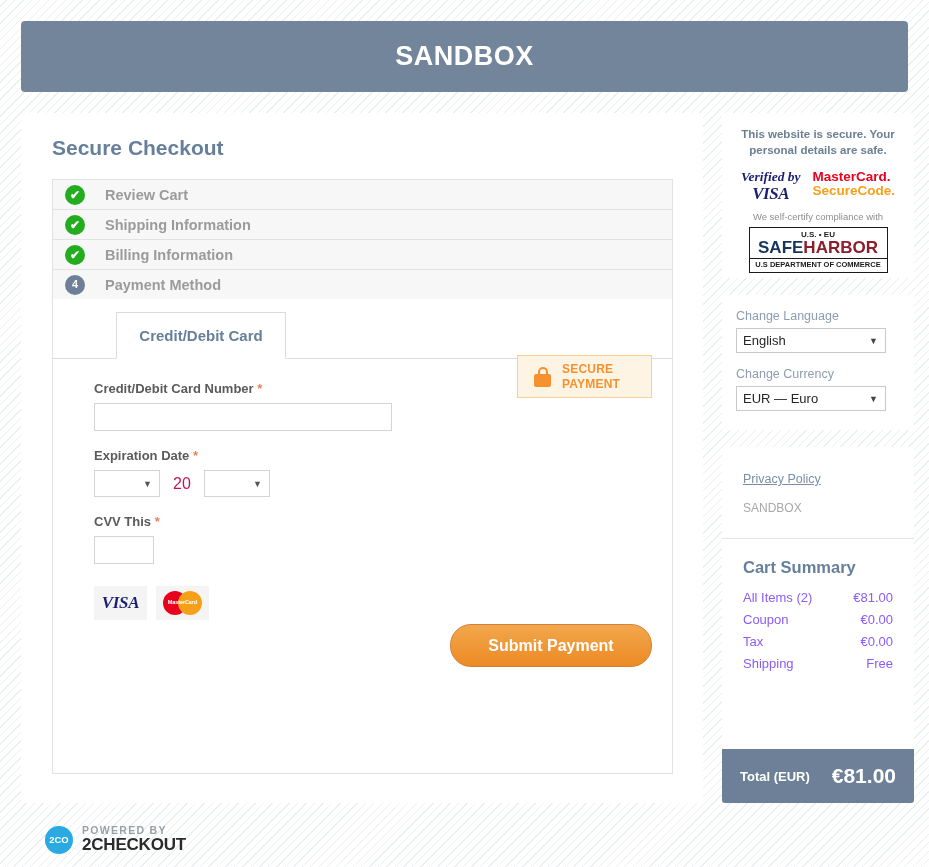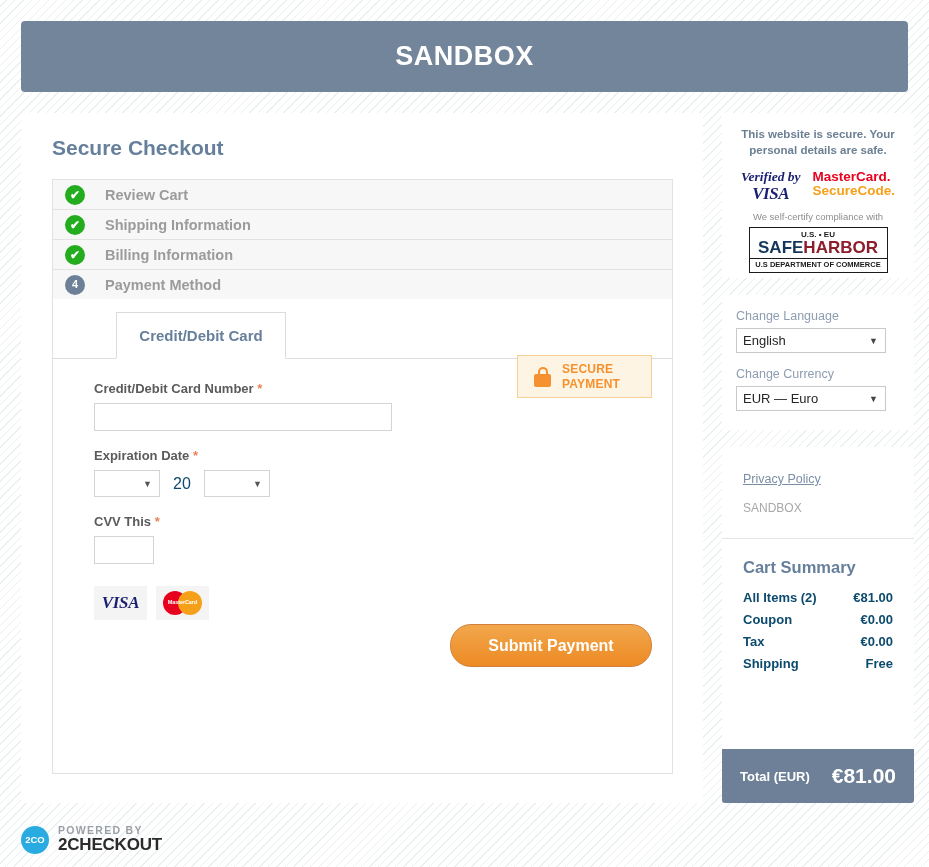--- a/index.html
+++ b/index.html
@@ -222,21 +222,21 @@
     position: absolute;
     right: 7px;
     top: 50%;
     transform: translateY(-50%);
     font-size: 9px;
     color: #555;
     line-height: 1;
   }
   .century {
     font-size: 16px;
-    color: #0c4a6e;
+    color: #be185d;
     margin: 0 13px;
   }
 
   
   .card-logos {
     display: flex;
     gap: 9px;
     margin-top: 22px;
   }
   .logo-box {
@@ -431,23 +431,23 @@
   .summary-title {
     color: #667f9b;
     font-size: 16.5px;
     font-weight: bold;
     padding: 19px 0 0 21px;
   }
   .summary-rows { padding: 13px 21px 0; }
   .sum-row {
     display: flex;
     justify-content: space-between;
-    color: #0c4a6e;
+    color: #8b5cf6;
     font-size: 13px;
-    font-weight: bold;
+    font-weight: normal;
     margin-bottom: 7px;
   }
   .total-bar {
     position: absolute;
     left: 0;
     bottom: 0;
     width: 192px;
     height: 54px;
     background: #6d8097;
     border-radius: 0 0 3px 3px;
@@ -473,20 +473,21 @@
     width: 28px;
     height: 28px;
     border-radius: 50%;
     background: #29abe2;
     color: #ffffff;
     font-size: 9.5px;
     font-weight: bold;
     display: flex;
     align-items: center;
     justify-content: center;
+    margin-left: 24px;
   }
   .tco-text { line-height: 1.08; }
   .tco-text .l1 {
     font-size: 10.5px;
     font-weight: bold;
     color: #9aa0a6;
     letter-spacing: 1.3px;
   }
   .tco-text .l2 {
     font-size: 17px;

